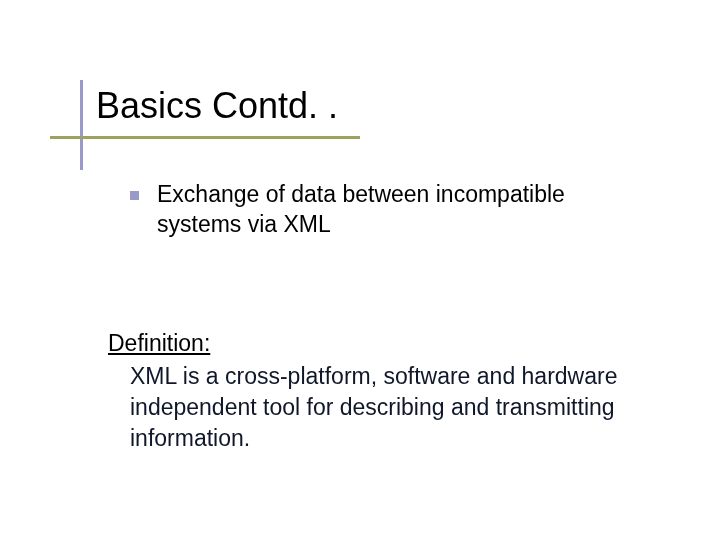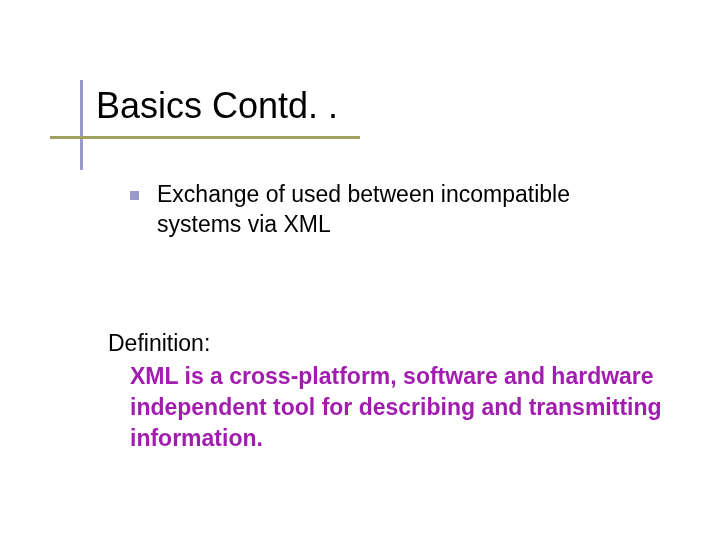--- a/index.html
+++ b/index.html
@@ -69,47 +69,47 @@
     color: #000000;
   }
   .definition-block {
     position: absolute;
     left: 108px;
     top: 330px;
     width: 560px;
   }
   .definition-label {
     font-size: 23px;
+    text-decoration: underline;
     color: #000000;
     margin-bottom: 4px;
   }
   .definition-text {
     font-size: 23px;
     line-height: 1.35;
-    color: #a21caf;
+    color: #0f172a;
     margin-left: 22px;
-    font-weight: bold;
   }
 </style>
 </head>
 <body>
 
 <div class="slide">
 
   <div class="title-vertical"></div>
   <div class="title-underline"></div>
 
   <div class="title-block">
     <div class="title-text">Basics Contd. .</div>
   </div>
 
   <div class="list">
     <div class="list-item">
       <div class="bullet"></div>
-      <div class="item-text">Exchange of used between incompatible systems via XML</div>
+      <div class="item-text">Exchange of data between incompatible systems via XML</div>
     </div>
   </div>
 
   <div class="definition-block">
     <div class="definition-label">Definition:</div>
     <div class="definition-text">XML is a cross-platform, software and hardware independent tool for describing and transmitting information.</div>
   </div>
 
 </div>
 

